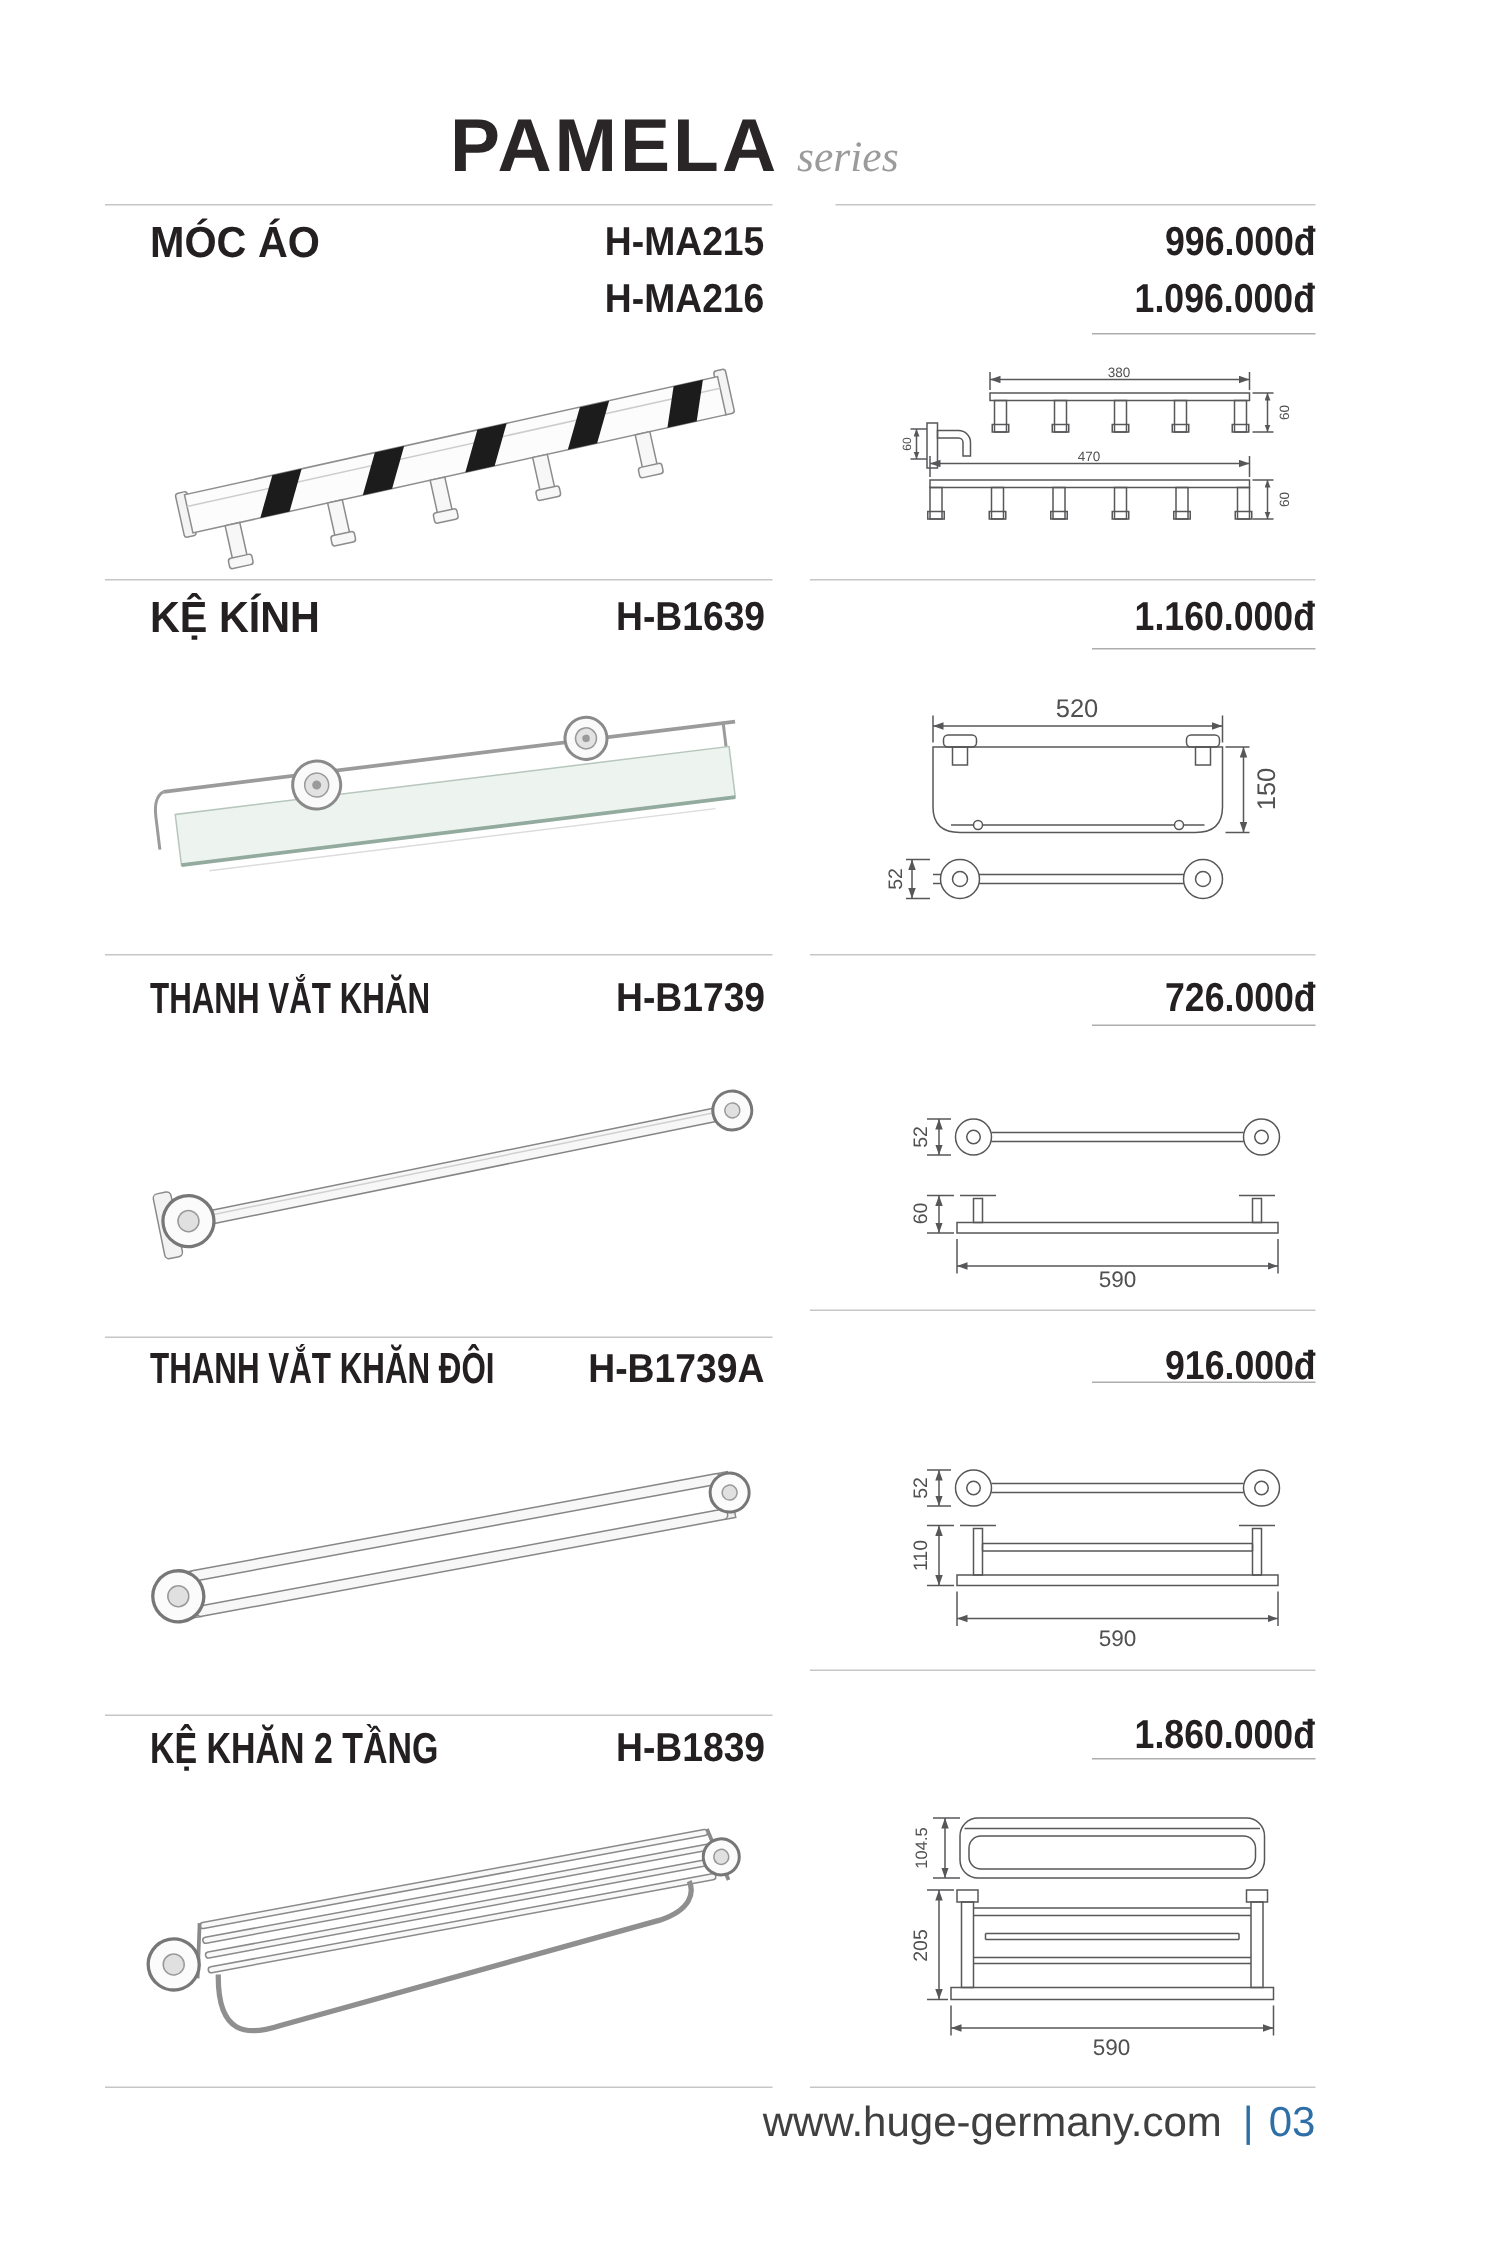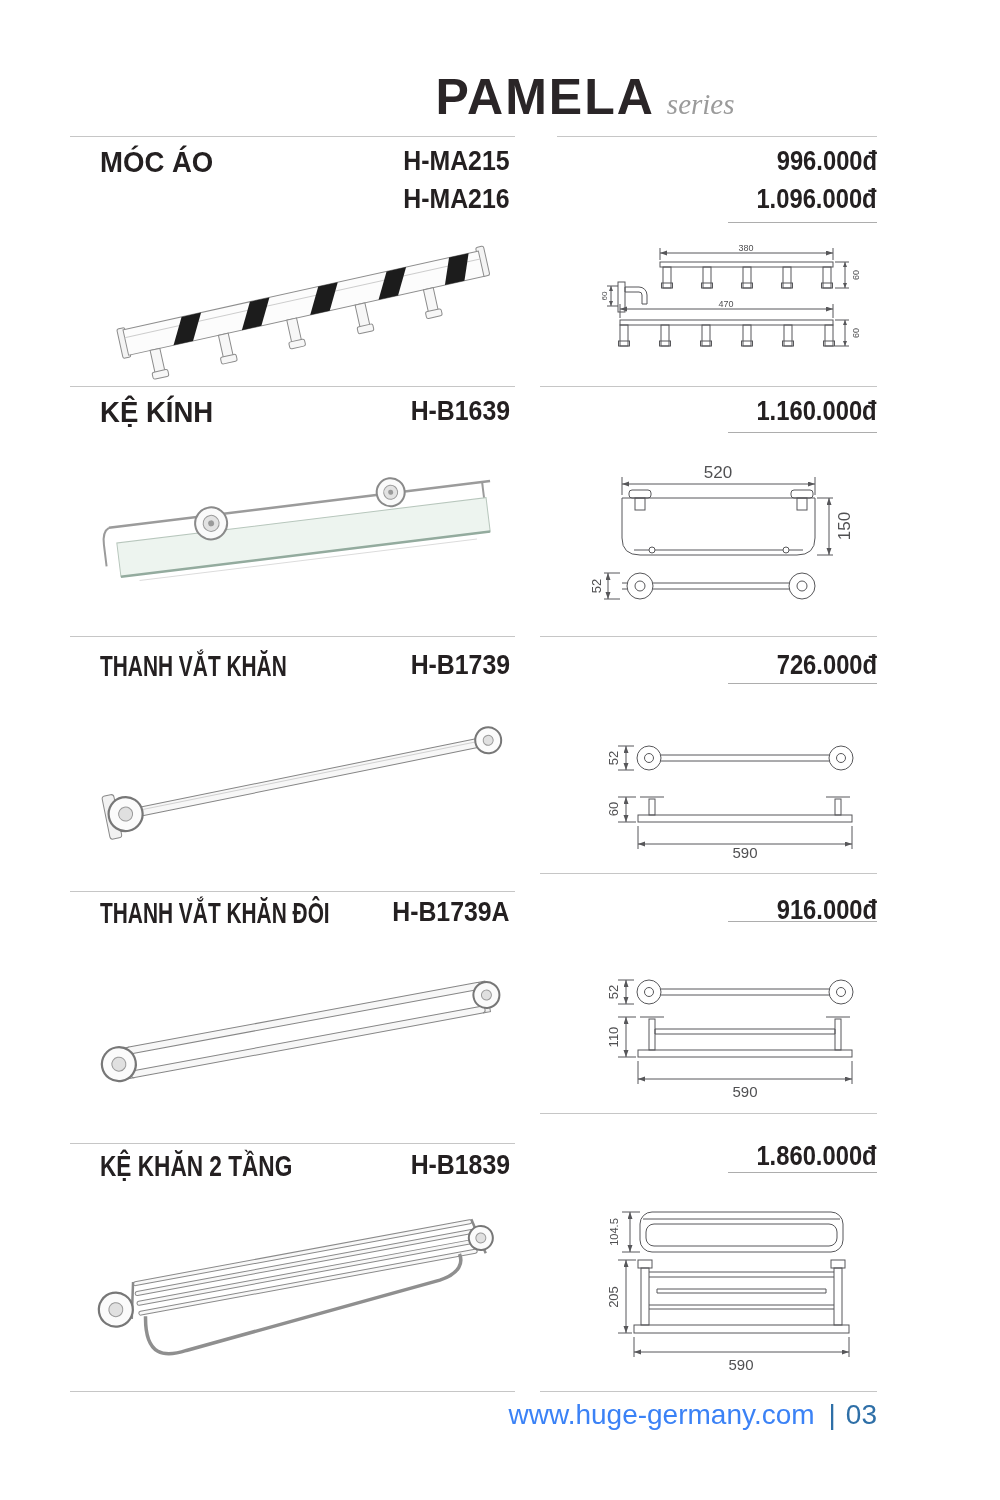--- a/index.html
+++ b/index.html
@@ -1,31 +1,31 @@
 <!DOCTYPE html>
 <html><head>
 <meta charset="utf-8">
 <style>
   html,body{margin:0;padding:0;background:#ffffff;}
   .page{position:relative;width:1000px;height:1500px;background:#fff;overflow:hidden;
         font-family:"Liberation Sans", sans-serif;color:#262123;}
   .hline{position:absolute;height:1px;background:#c6c6c6;}
-  .brand-wrap{position:absolute;top:68px;left:300px;right:130px;text-align:center;white-space:nowrap;}
+  .brand-wrap{position:absolute;top:68px;left:300px;right:130px;text-align:left;white-space:nowrap;}
   .brand{font-size:50px;font-weight:700;letter-spacing:2px;color:#2a2527;}
   .series{font-family:"Liberation Serif", serif;font-style:italic;font-size:29px;color:#9b9b9b;margin-left:12px;}
   .pname,.pcode,.pprice{position:absolute;font-weight:700;white-space:nowrap;color:#242021;}
   .pname{left:100px;font-size:29px;transform-origin:left center;}
   .pcode{right:490px;font-size:27px;text-align:right;transform-origin:right center;transform:scaleX(0.92);}
   .pprice{right:123px;font-size:27px;text-align:right;transform-origin:right center;transform:scaleX(0.88);}
   .price-line{position:absolute;left:728px;width:149px;height:1px;background:#adadad;}
   .photo,.drawing{position:absolute;}
   .dimtext{fill:#505052;font-family:"Liberation Sans", sans-serif;}
   .tline{stroke:#57575a;stroke-width:1;fill:none;}
   .footer{position:absolute;top:1399px;right:123px;font-size:28px;white-space:nowrap;}
-  .footer .url{color:#3b82f6;margin-top:36px;}
+  .footer .url{color:#404040;margin-top:36px;}
   .footer .sep{color:#2e6fa7;margin:0 10px 0 14px;}
   .footer .pg{color:#2e6fa7;}
 </style>
 </head>
 <body>
 
 <div class="page">
 
   <div class="brand-wrap">
     <span class="brand">PAMELA</span><span class="series">series</span>

